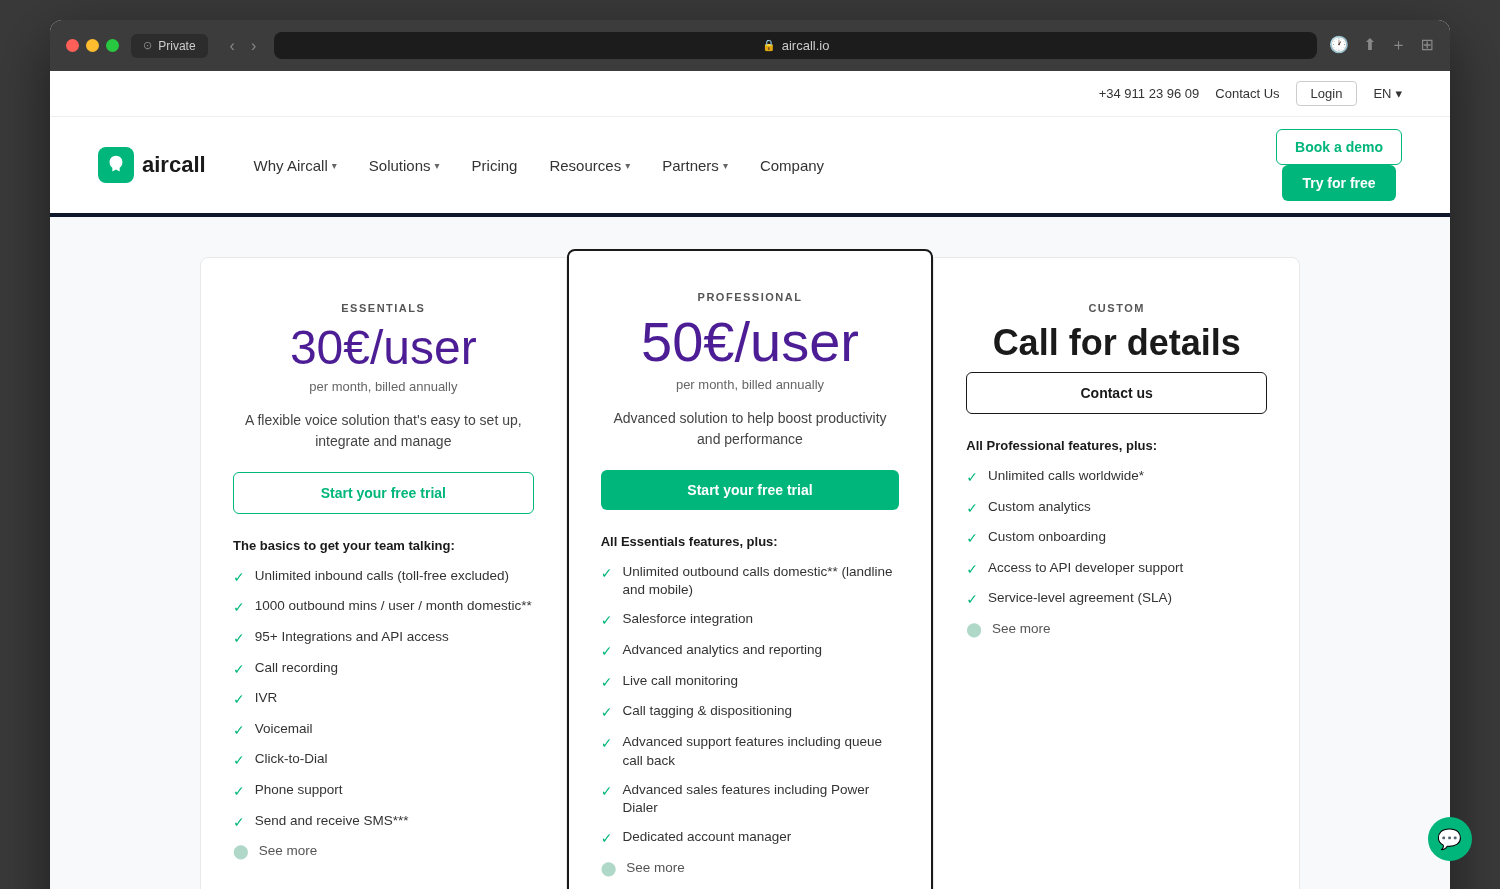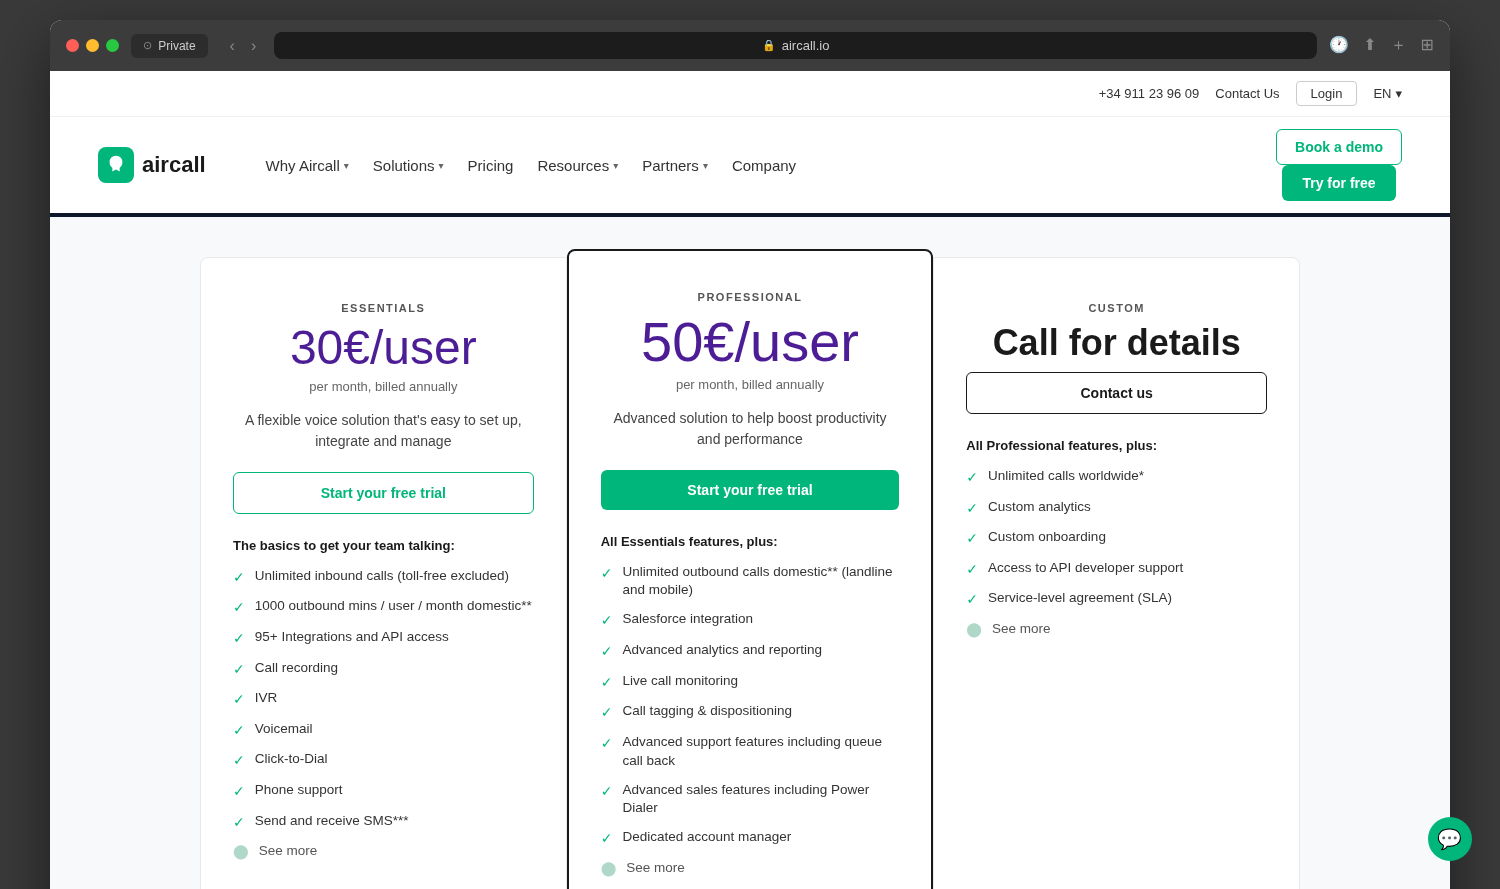--- a/index.html
+++ b/index.html
@@ -154,23 +154,22 @@
 
     .logo-text {
       font-size: 22px;
       font-weight: 700;
       color: #1a1a1a;
     }
 
     .nav-links {
       display: flex;
       align-items: center;
-      gap: 24px;
+      gap: 32px;
       flex: 1;
-      margin-left: 12px;
     }
 
     .nav-link {
       font-size: 15px;
       color: #333;
       text-decoration: none;
       cursor: pointer;
       display: flex;
       align-items: center;
       gap: 4px;

